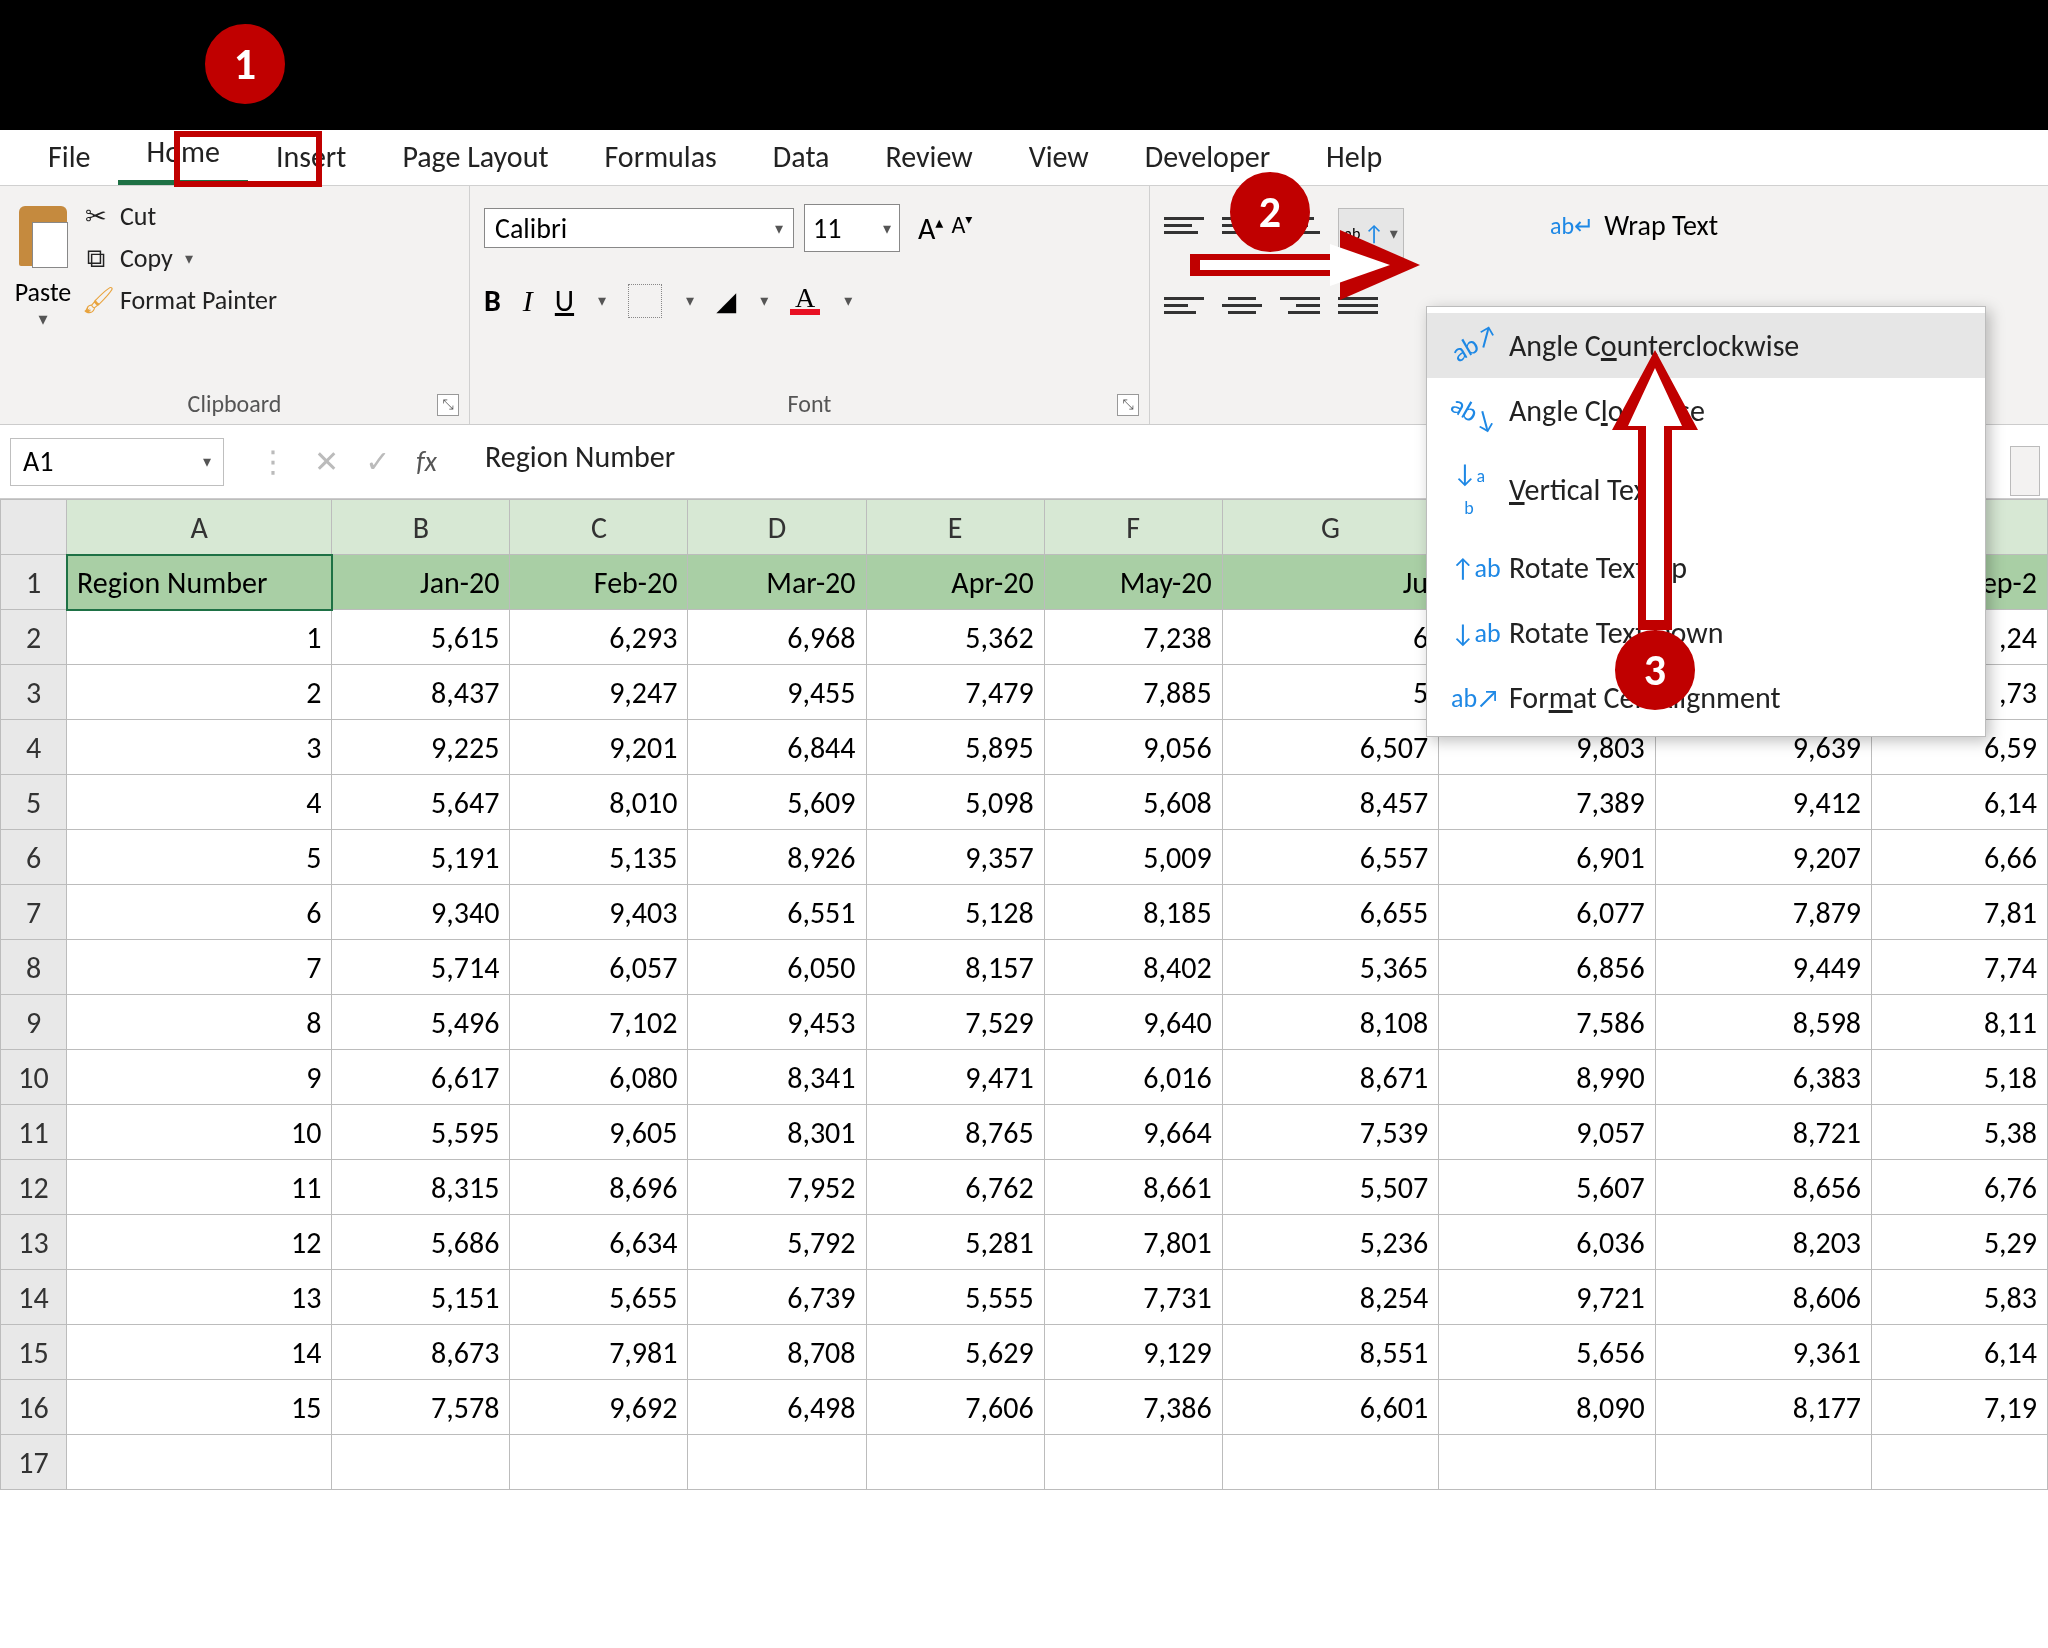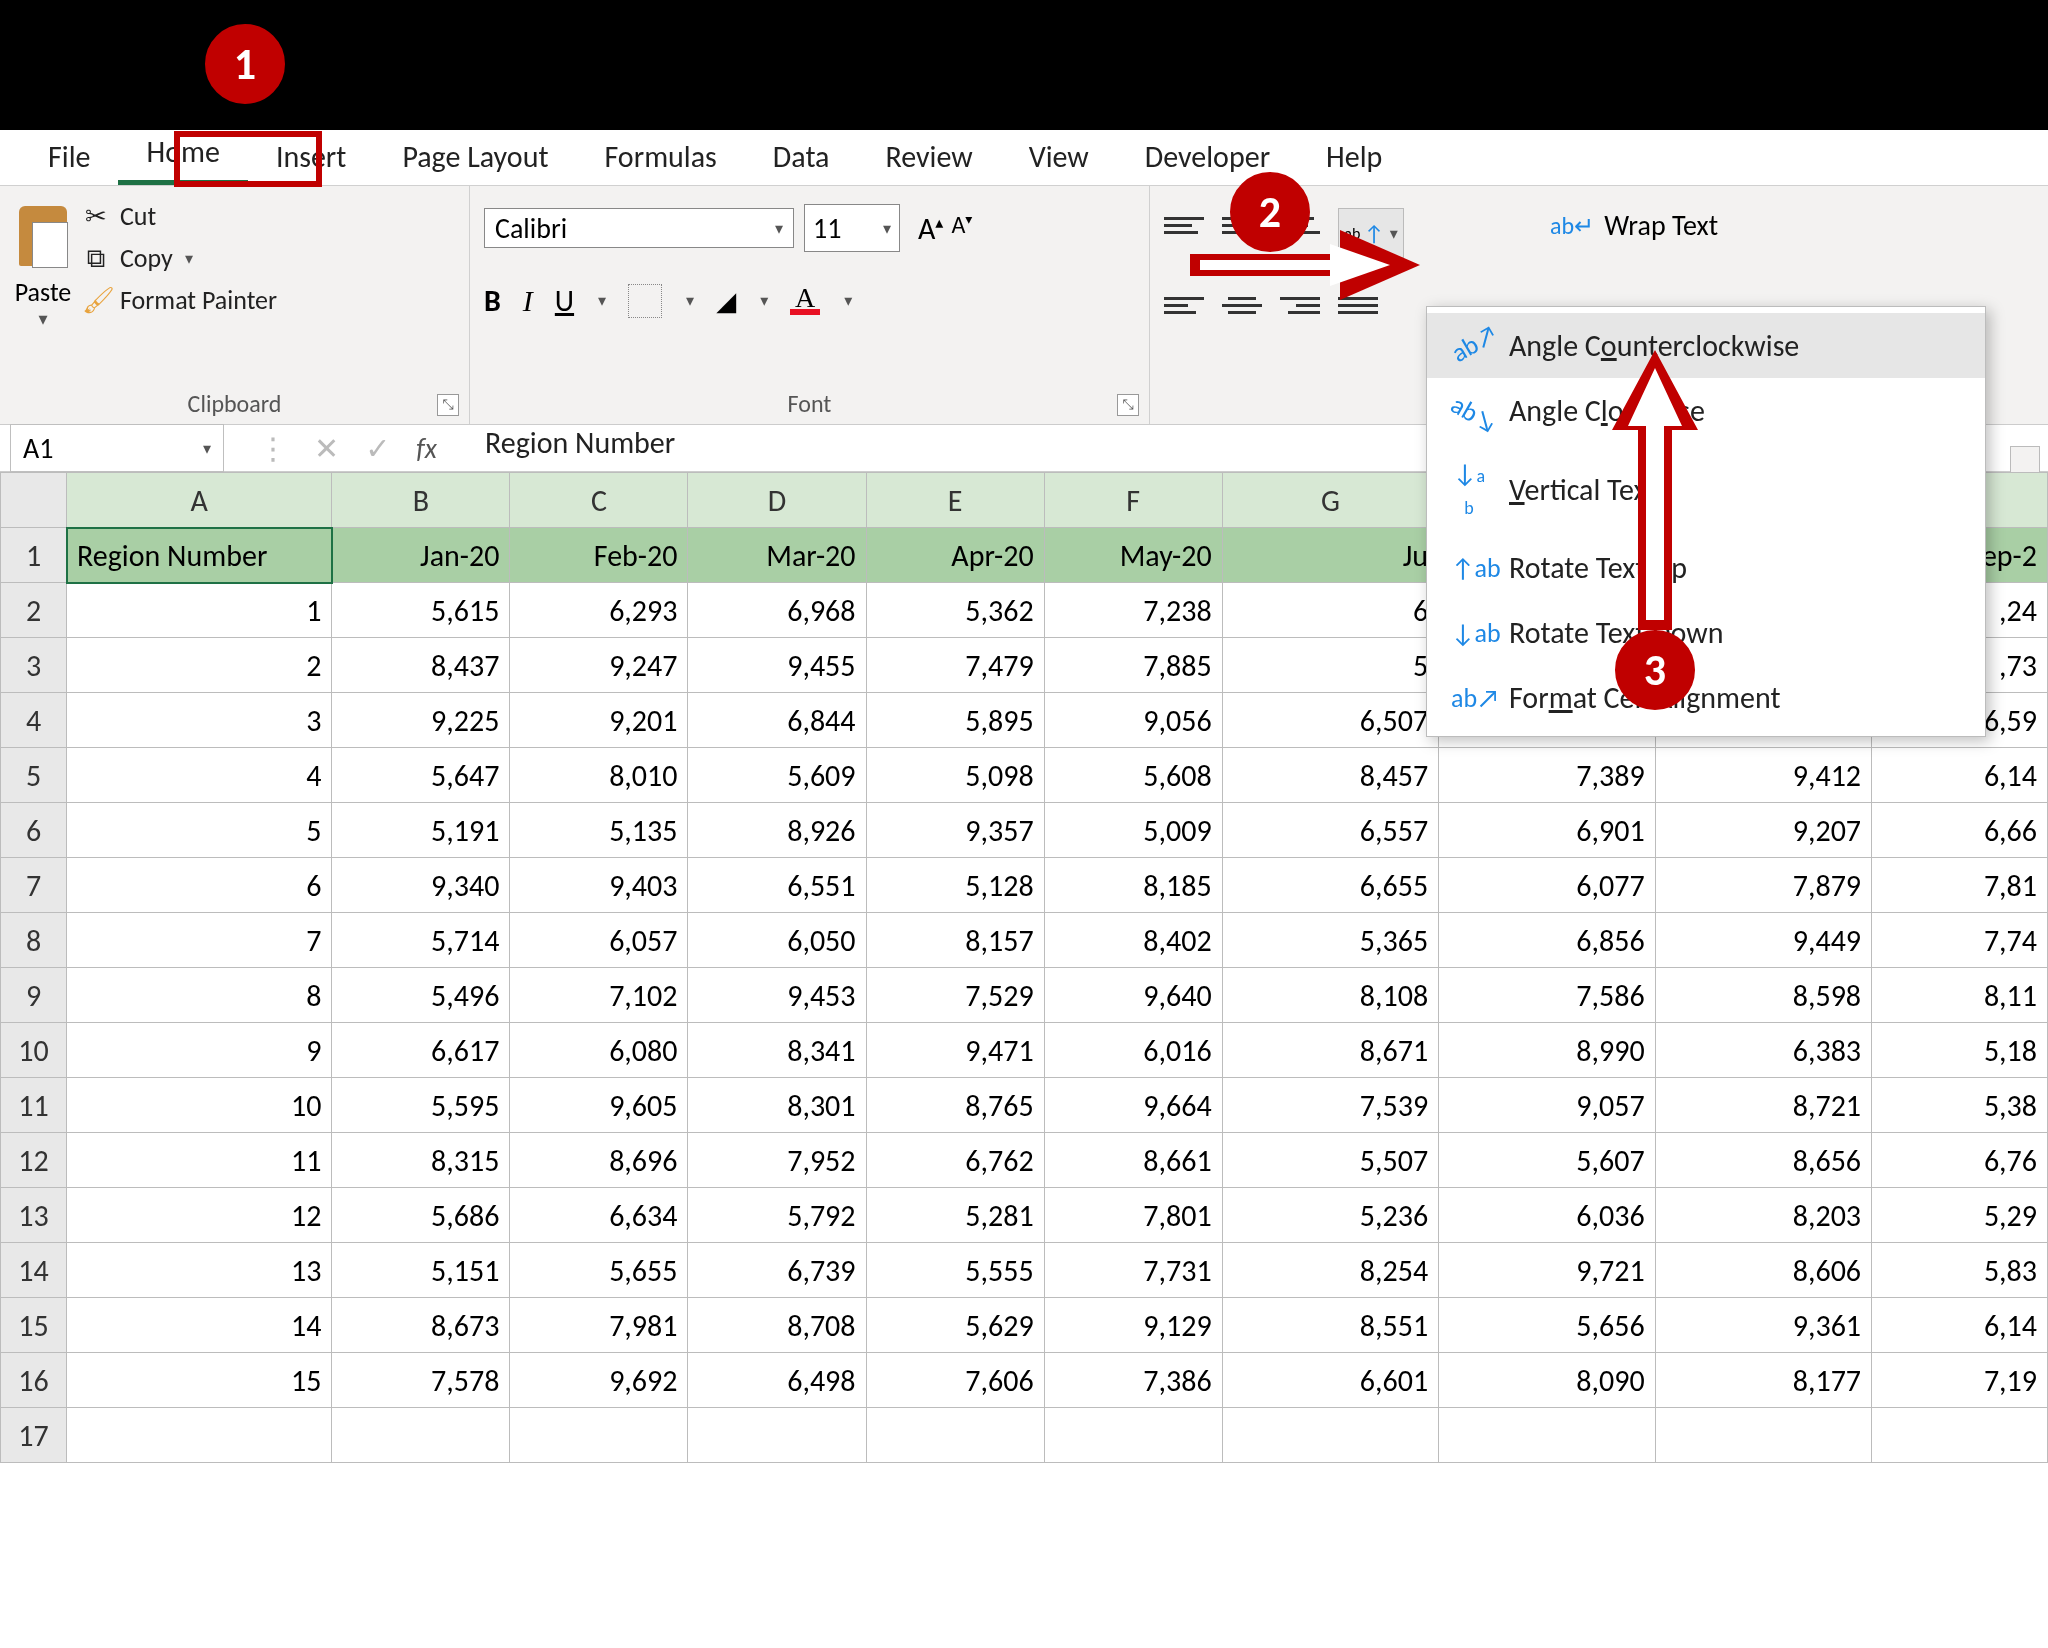--- a/index.html
+++ b/index.html
@@ -58,21 +58,21 @@
   .wrap-icn { font-size:24px; color:#1e88e5;}
 
   
   .orient-menu { position:absolute; left:1426px; top:306px; width:560px; background:#fff; border:1px solid #bcbcbc; box-shadow:4px 4px 14px rgba(0,0,0,0.25); z-index:50; padding:6px 0;}
   .orient-menu .mi { display:flex; align-items:center; gap:22px; padding:14px 24px; font-size:30px; color:#222; cursor:pointer;}
   .orient-menu .mi.hover { background:#e6e6e6;}
   .orient-menu .mi .micn { width:36px; font-size:26px; color:#1e88e5; text-align:center;}
   .orient-menu .mi .mlabel u{text-decoration:underline;}
 
   
-  .formula-bar { height:48px; border-top:1px solid #ccc; border-bottom:1px solid #ccc; display:flex; align-items:center; background:#fff;}
+  .formula-bar { height:75px; border-top:1px solid #ccc; border-bottom:1px solid #ccc; display:flex; align-items:center; background:#fff;}
   .name-box { width:214px; height:48px; border:1px solid #bfbfbf; margin:0 0 0 10px; padding:0 12px; font-size:28px; display:flex; align-items:center; justify-content:space-between; background:#fff;}
   .fb-icons { display:flex; gap:26px; align-items:center; color:#bbb; font-size:30px; padding:0 28px 0 34px;}
   .fx { font-style:italic; color:#555; font-size:28px;}
   .formula-input { flex:1; height:48px; font-size:30px; padding:0 20px; color:#222;}
 
   
   .grid-wrap { position:relative; }
   table.sheet { border-collapse:collapse; table-layout:fixed;}
   table.sheet th, table.sheet td { border:1px solid #bcbcbc; height:55px; font-size:30px; }
   table.sheet th { background:#e8e8e8; font-weight:normal; color:#333; }

